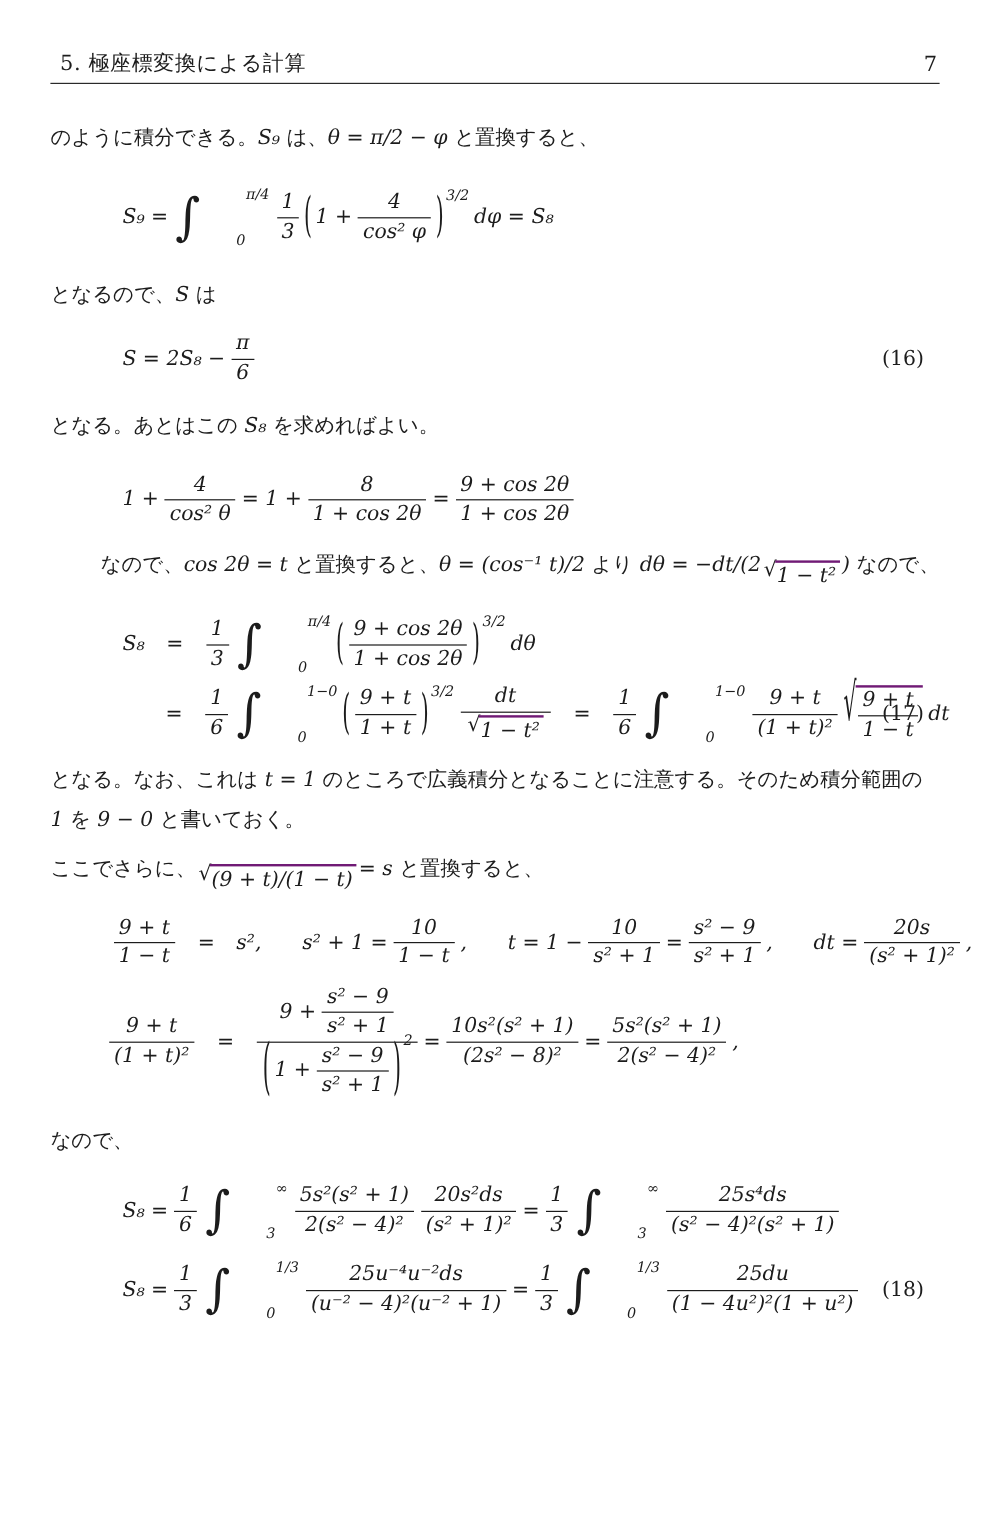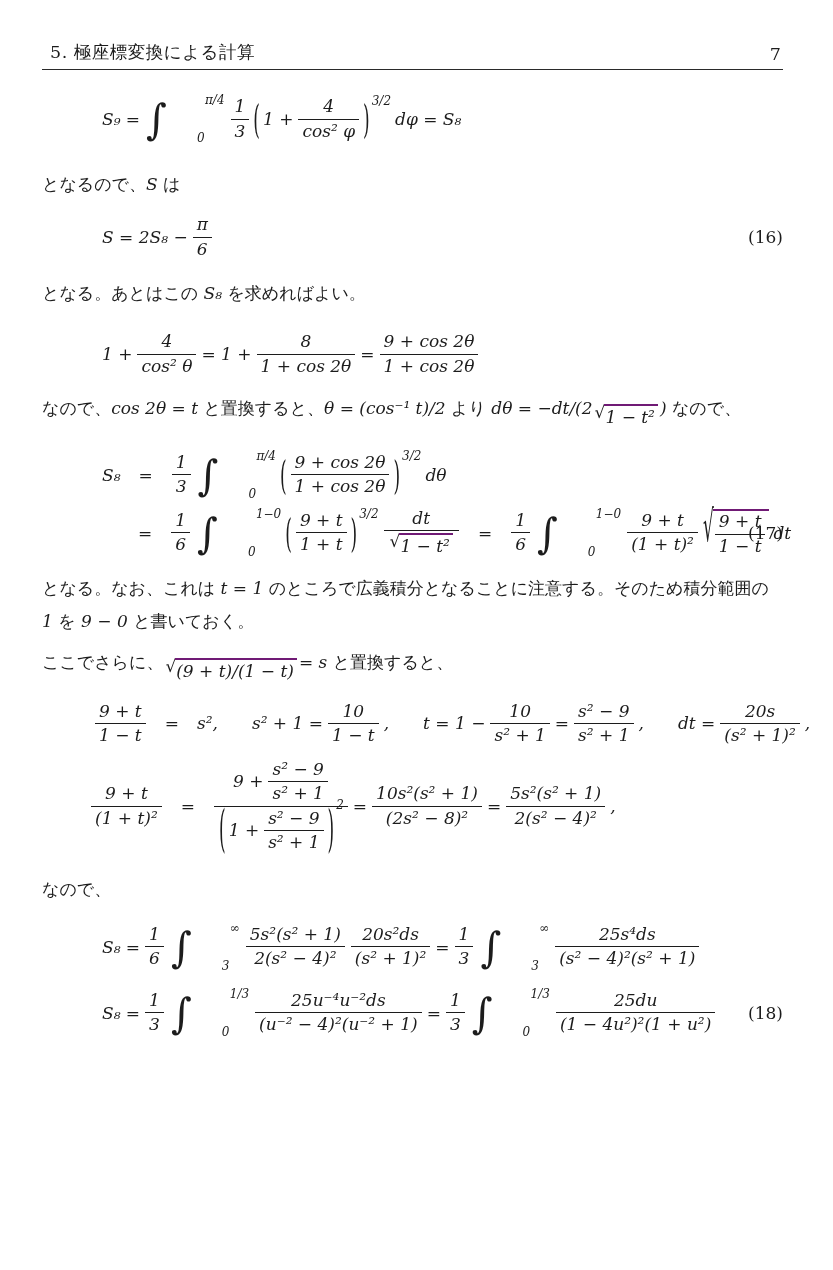--- a/index.html
+++ b/index.html
@@ -13,21 +13,21 @@
   .hdr{display:flex;justify-content:space-between;align-items:flex-end;
        border-bottom:1.5px solid #2a2a2a;padding:40px 2px 5px 8px;}
   .ttl{font-size:17.5px;letter-spacing:0.5px;}
   .pno{font-size:17.5px;}
   
   .par{margin:0;line-height:1.95;font-style:normal;}
   .j{font-style:normal;}
   .m{font-style:italic;}
   
   .eq{position:relative;margin:0;white-space:nowrap;font-style:italic;line-height:1.2;}
-  .eq .tag{position:absolute;right:0;top:50%;transform:translateY(-50%);font-style:normal;}
+  .eq .tag{position:absolute;right:13px;top:50%;transform:translateY(-50%);font-style:normal;}
   .mi{margin:0 2px;display:inline-block;vertical-align:middle;}
   .sp{display:inline-block;width:14px;}
   .sq2{display:inline-block;width:30px;}
   .frac{display:inline-block;vertical-align:middle;text-align:center;margin:0 3px;}
   .frac .num{display:block;padding:0 4px 2px;line-height:1.15;}
   .frac .den{display:block;border-top:1px solid #1c1c1c;padding:2px 4px 0;line-height:1.15;}
   .int{display:inline-flex;align-items:center;vertical-align:middle;margin:0 3px 0 4px;}
   .isym{font-style:normal;font-size:40px;line-height:1;display:inline-block;transform:scaleY(1.05);}
   .lims{display:inline-flex;flex-direction:column;justify-content:space-between;height:50px;
         font-size:12px;line-height:1;margin-left:36px;}
@@ -43,21 +43,21 @@
   .sqrt .cnt .frac{vertical-align:top;margin:0 1px;}
   .sqrt.tall .rad{transform:scaleY(2.55);transform-origin:50% 14%;}
   .sqrt.inl{vertical-align:-4px;}
   
   .mt-p1{margin-top:29px;}
   .mt-e1{margin-top:24px;padding-left:58px;}
   .mt-p2{margin-top:24px;}
   .mt-e2{margin-top:14px;padding-left:58px;}
   .mt-p3{margin-top:18px;}
   .mt-e3{margin-top:22px;padding-left:58px;}
-  .mt-p4{margin-top:16px;}
+  .mt-p4{margin-top:16px;text-align:right;}
   .mt-e4a{margin-top:22px;padding-left:58px;}
   .mt-e4b{margin-top:8px;padding-left:94px;}
   .mt-p5{margin-top:14px;}
   .mt-p6{margin-top:8px;}
   .mt-e5a{margin-top:20px;padding-left:50px;}
   .mt-e5b{margin-top:14px;padding-left:46px;}
   .mt-p7{margin-top:20px;}
   .mt-e6{margin-top:16px;padding-left:58px;}
   .mt-p8{margin-top:16px;}
   .mt-e7{margin-top:16px;padding-left:58px;}
@@ -65,20 +65,21 @@
 </head>
 <body>
 
 <div class="page">
 
   <div class="hdr">
       <span class="ttl">5. 極座標変換による計算</span>
       <span class="pno">7</span>
     </div>
 
+  <p class="par mt-p1"><span class="j">のように積分できる。</span><span class="m">S₉</span><span class="j"> は、</span><span class="m">θ = π/2 − φ</span><span class="j"> と置換すると、</span></p>
 
   <div class="eq mt-e1"><span class="mi">S₉ =</span><span class="int">
         <span class="isym">∫</span>
         <span class="lims">
           <span class="hi">π/4</span>
           <span class="lo">0</span>
         </span>
       </span><span class="frac"><span class="num">1</span><span class="den">3</span></span><span class="bp">(</span><span class="mi">1 +</span><span class="frac"><span class="num">4</span><span class="den">cos² φ</span></span><span class="bp">)</span><span class="bexp">3/2</span><span class="mi">dφ = S₈</span></div>
 
   <p class="par mt-p2"><span class="j">となるので、</span><span class="m">S</span><span class="j"> は</span></p>

